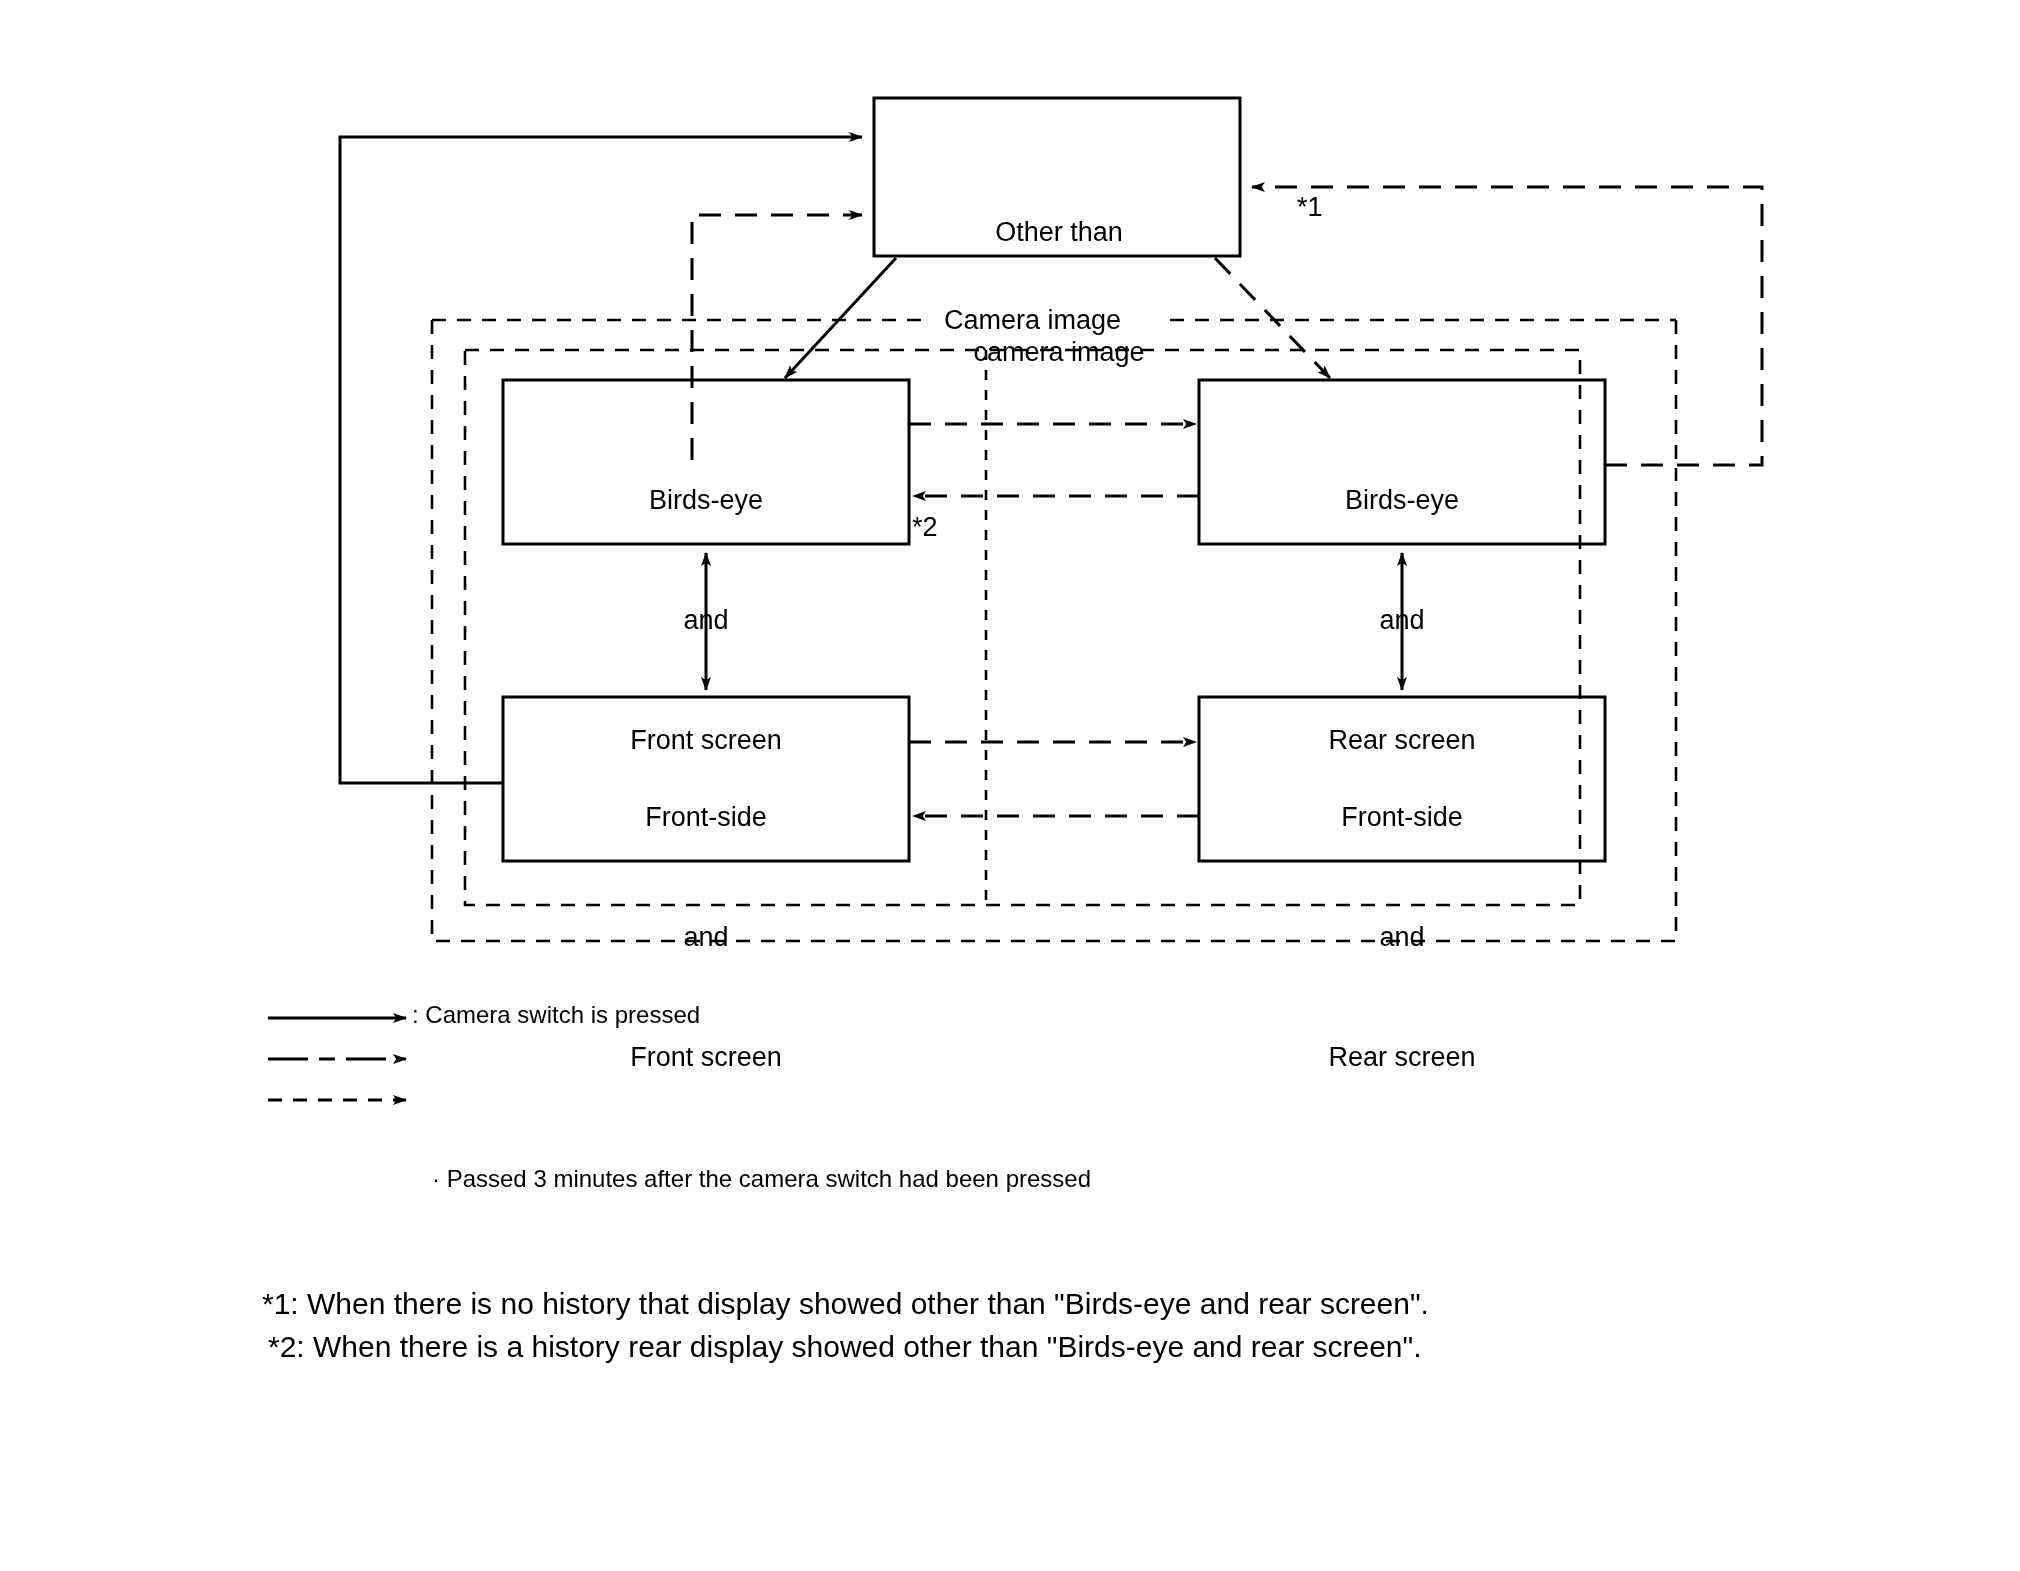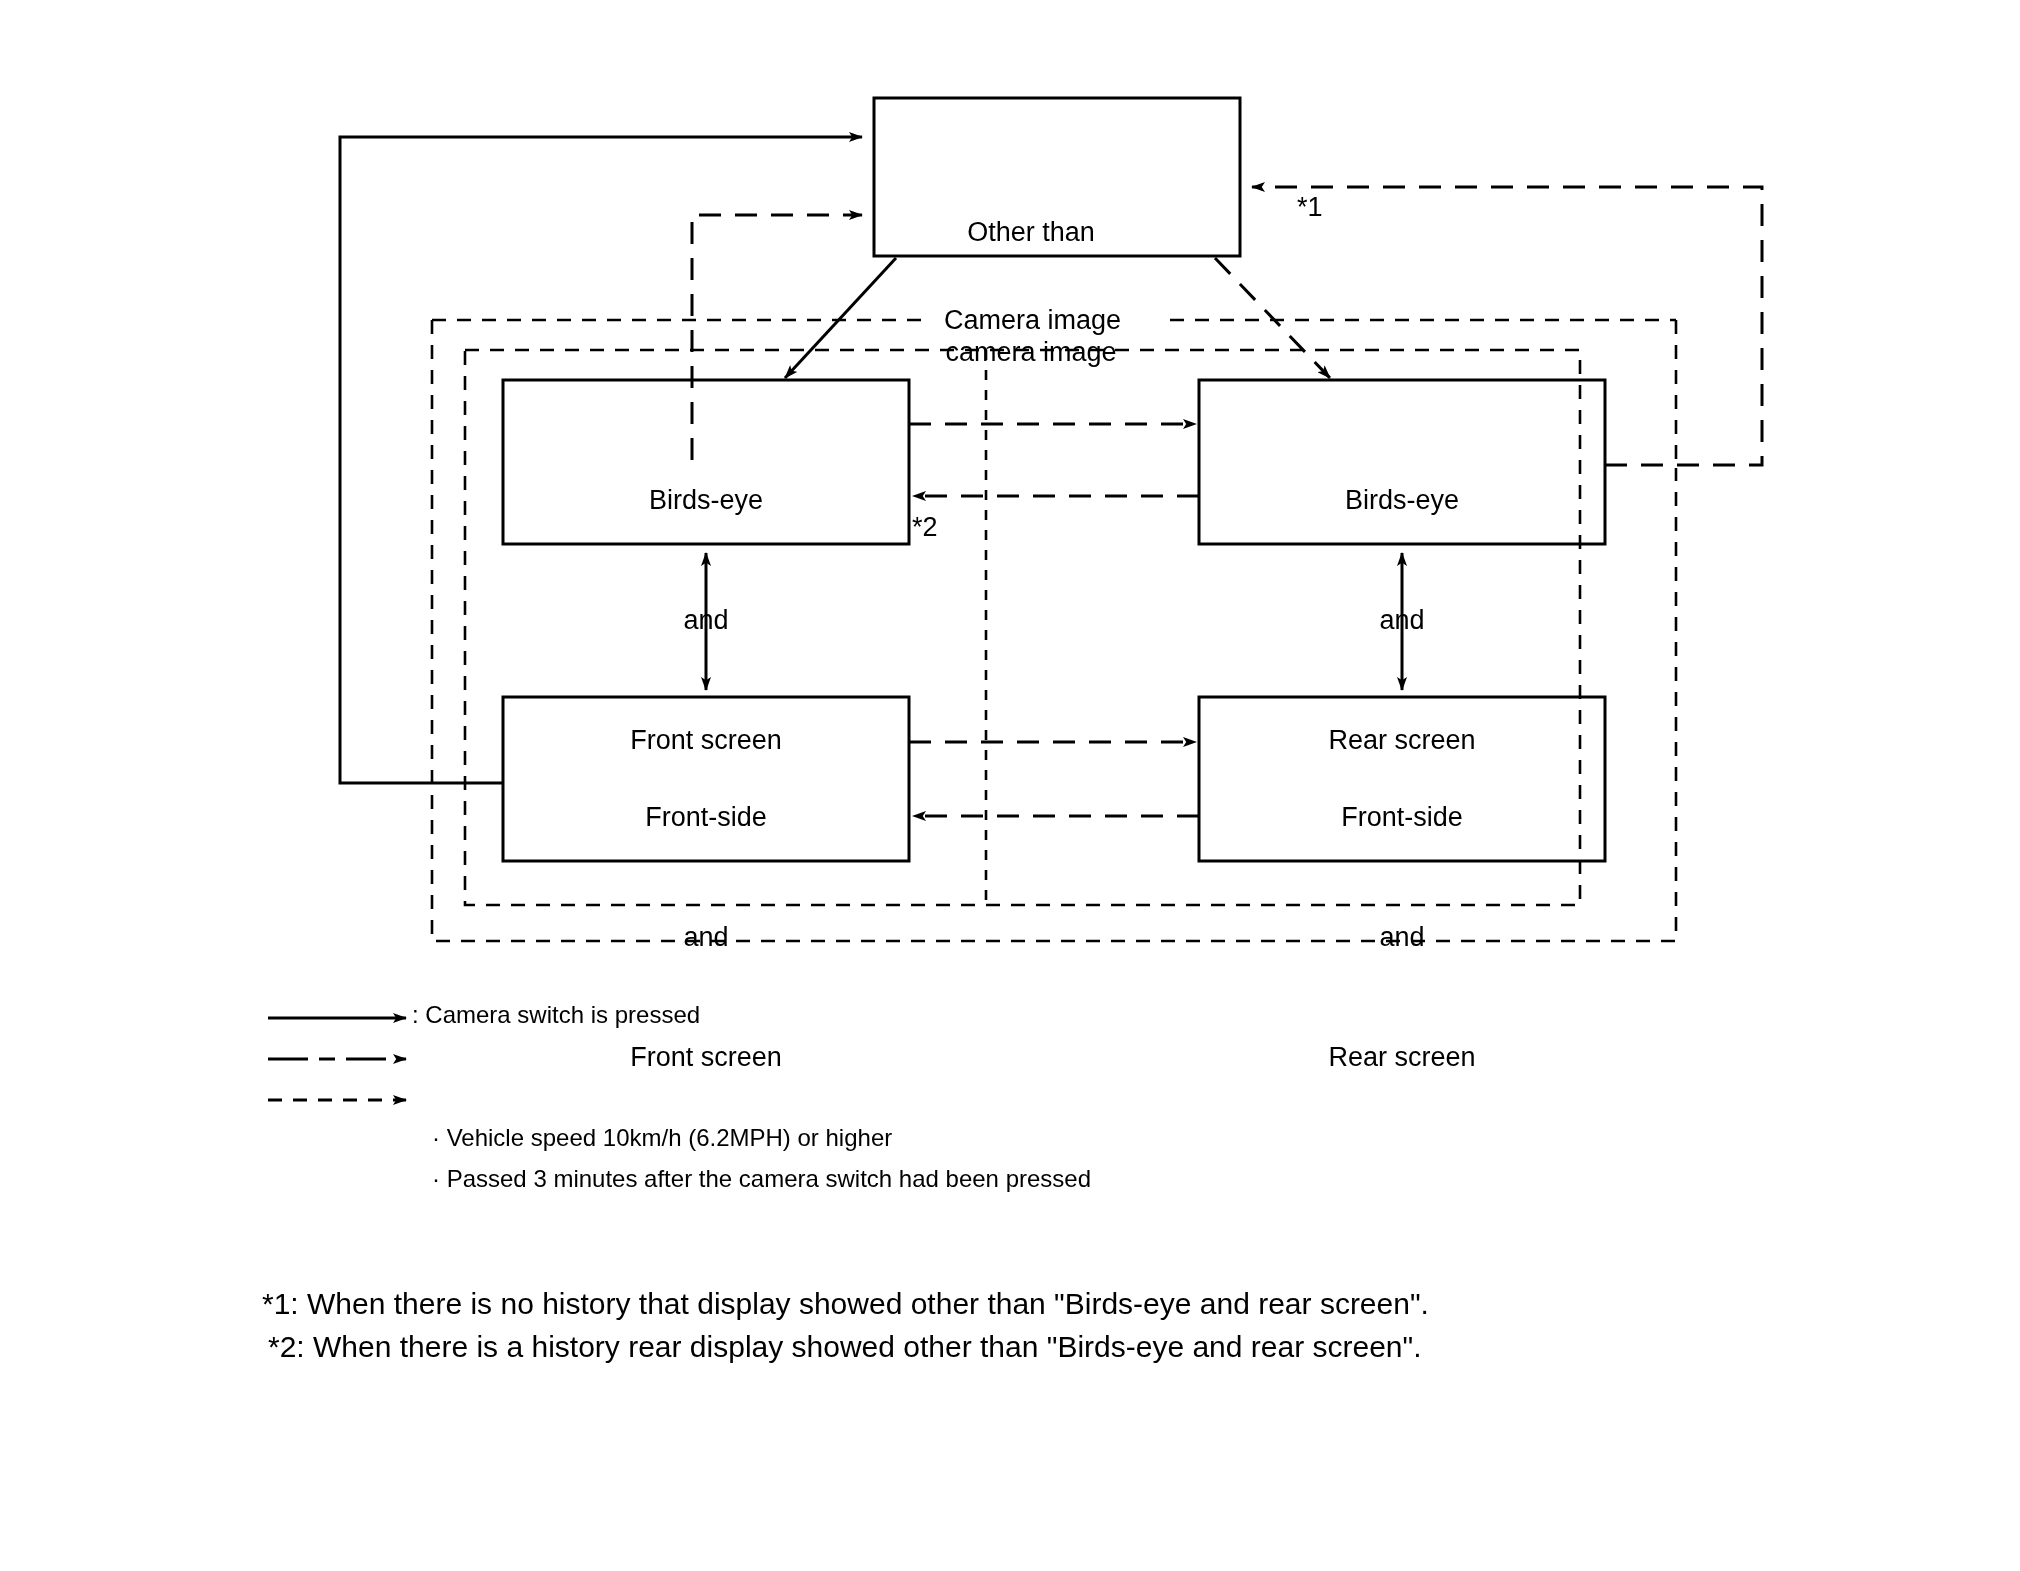--- a/index.html
+++ b/index.html
@@ -70,21 +70,21 @@
 
     <path d="M 909 742 L 1196 742" fill="none" stroke="#000" stroke-width="3" stroke-dasharray="22,14" marker-end="url(#ah)"></path>
 
     <path d="M 1199 816 L 913 816" fill="none" stroke="#000" stroke-width="3" stroke-dasharray="22,14" marker-end="url(#ah)"></path>
 
     <path d="M 706 553 L 706 690" fill="none" stroke="#000" stroke-width="3" marker-start="url(#ahb2)" marker-end="url(#ah)"></path>
 
     <path d="M 1402 553 L 1402 690" fill="none" stroke="#000" stroke-width="3" marker-start="url(#ahb2)" marker-end="url(#ah)"></path>
   </svg>
 
-  <div class="boxlabel" style="left:848px;top:132px;width:366px;">
+  <div class="boxlabel" style="left:876px;top:132px;width:366px;">
     <div>Other than</div>
     <div>camera image</div>
   </div>
 
   <div class="boxlabel" style="left:503px;top:400px;width:406px;">
     <div>Birds-eye</div>
     <div>and</div>
     <div>Front screen</div>
   </div>
 
@@ -115,19 +115,18 @@
 
     <path d="M 268 1018 L 406 1018" fill="none" stroke="#000" stroke-width="3" marker-end="url(#ahs)"></path>
 
     <path d="M 268 1059 L 406 1059" fill="none" stroke="#000" stroke-width="3" stroke-dasharray="40,11,16,11" marker-end="url(#ahs)"></path>
 
     <path d="M 268 1100 L 406 1100" fill="none" stroke="#000" stroke-width="3" stroke-dasharray="14,11" marker-end="url(#ahs)"></path>
   </svg>
 
   <div class="legend-text" style="left:412px;top:1001px;">: Camera switch is pressed</div>
 
-  <div class="legend-text" style="left:432px;top:1124px;">· Vehicle speed 10km/h (6.2MPH) or higher</div>
   <div class="legend-text" style="left:432px;top:1165px;">· Passed 3 minutes after the camera switch had been pressed</div>
 
   <div class="note-text" style="left:262px;top:1287px;">*1: When there is no history that display showed other than "Birds-eye and rear screen".</div>
   <div class="note-text" style="left:268px;top:1330px;">*2: When there is a history rear display showed other than "Birds-eye and rear screen".</div>
 
 </div>
 
 </body></html>

